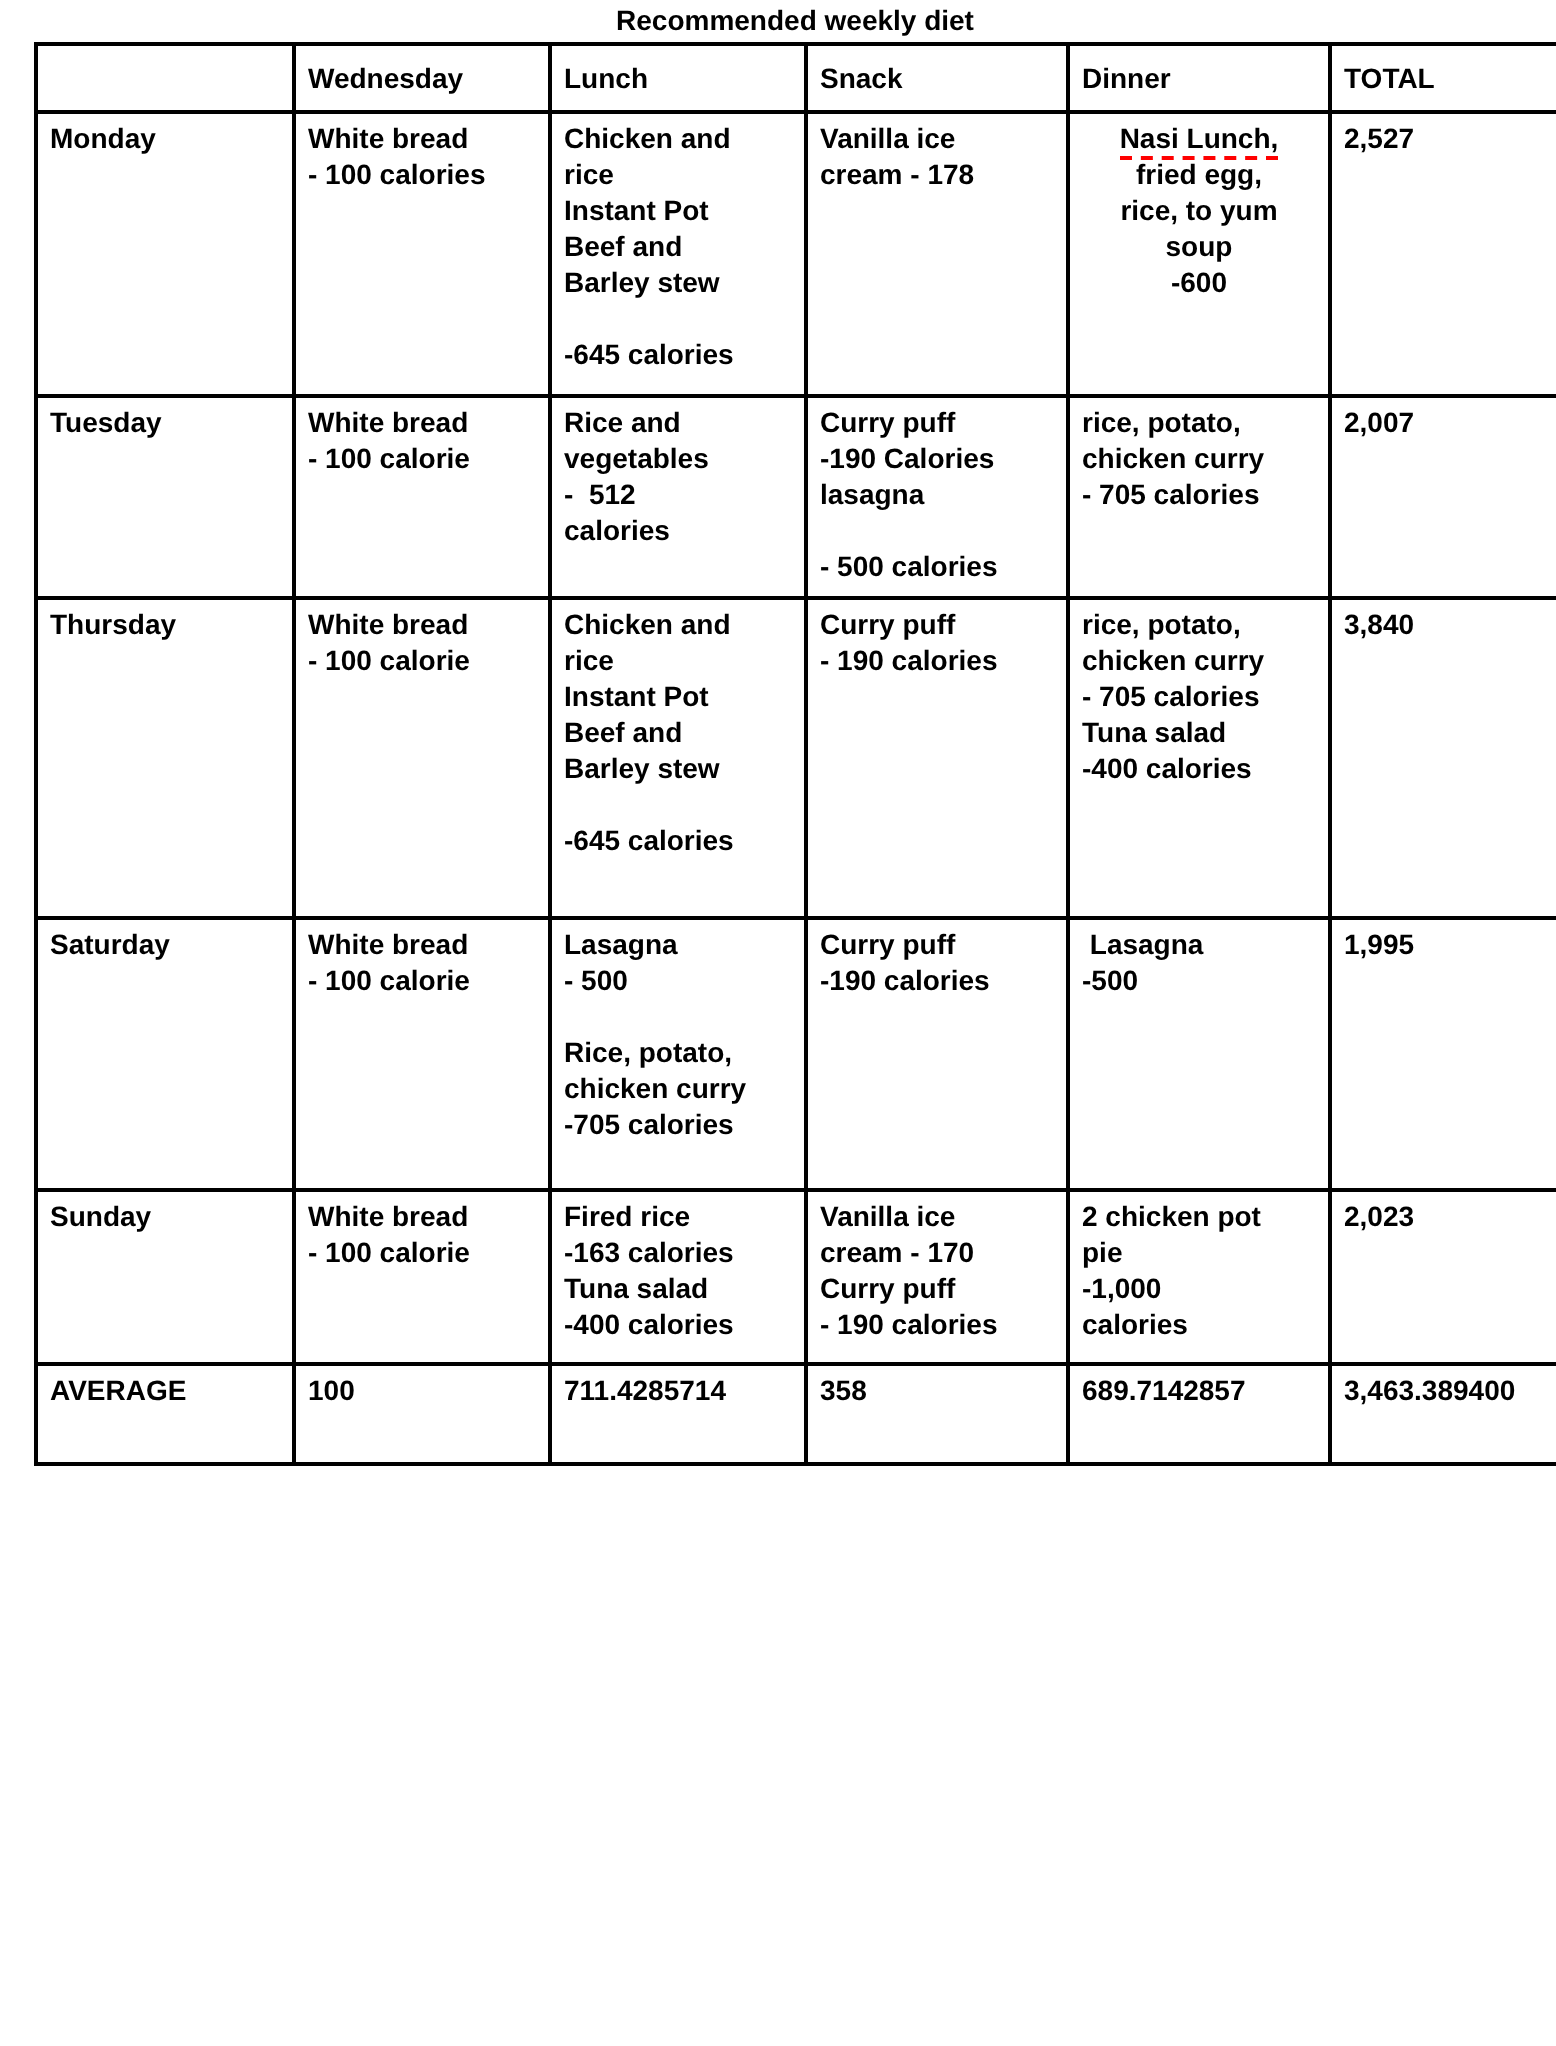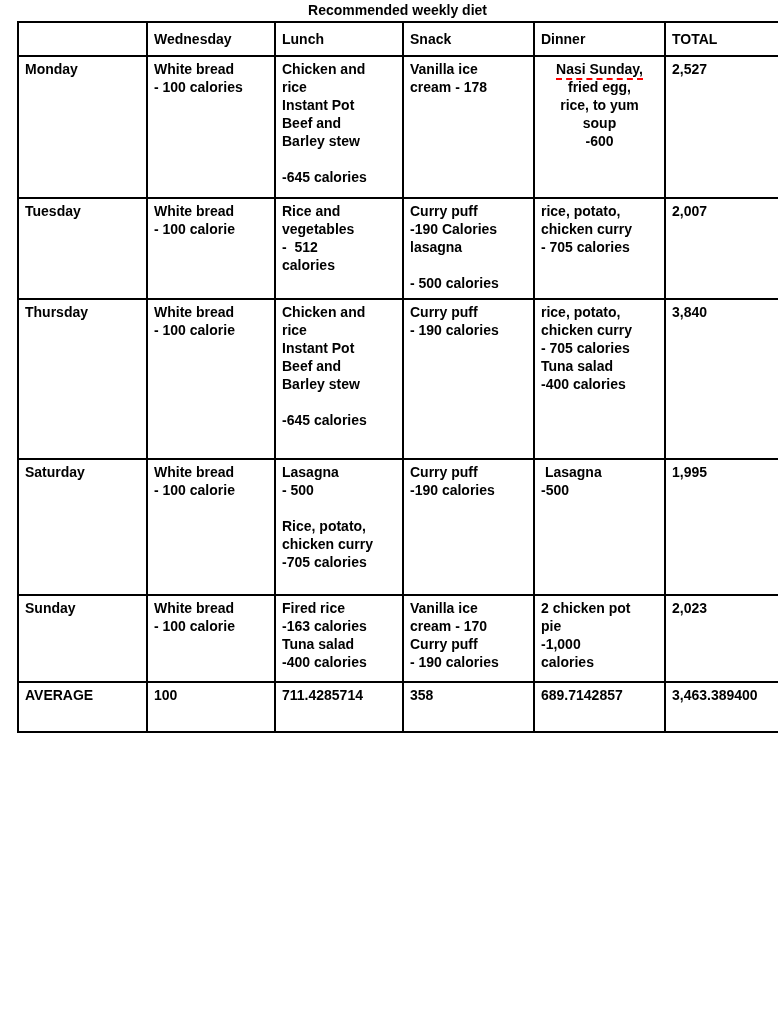--- a/index.html
+++ b/index.html
@@ -80,21 +80,21 @@
 - 100 calories</td>
           <td>Chicken and
 rice
 Instant Pot
 Beef and
 Barley stew
 
 -645 calories</td>
           <td>Vanilla ice
 cream - 178</td>
-          <td style="text-align: center;"><span class="misspelled">Nasi Sunday,</span>
+          <td style="text-align: center;"><span class="misspelled">Nasi Lunch,</span>
 fried egg,
 rice, to yum
 soup
 -600</td>
           <td>2,527</td>
         </tr>
         <tr style="height: 101px;">
           <td>Tuesday</td>
           <td>White bread
 - 100 calorie</td>

